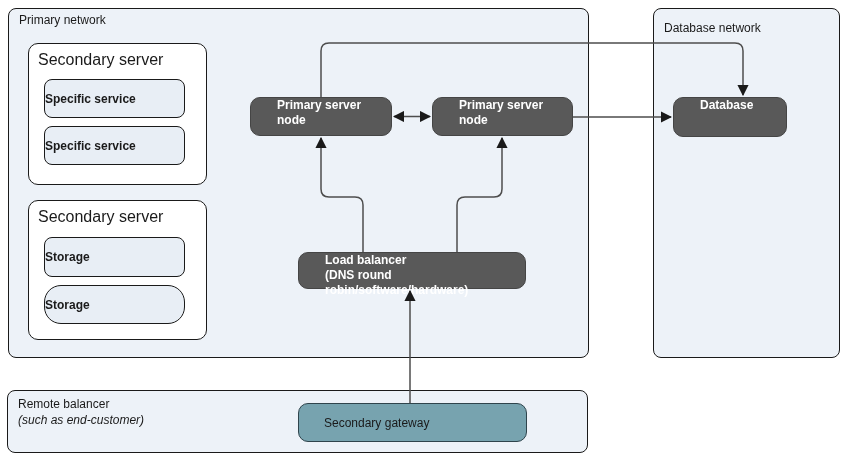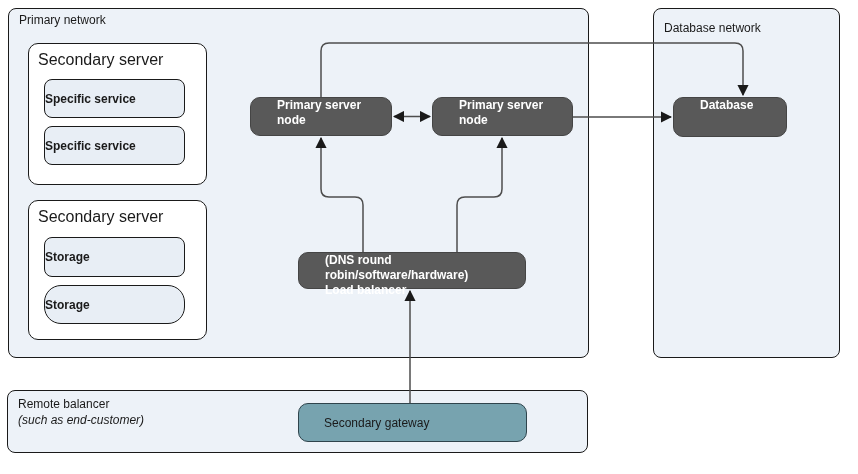--- a/index.html
+++ b/index.html
@@ -86,22 +86,22 @@
   </div>
   <div class="dark-box" style="left:432px;top:97px;width:141px;height:39px;">
     <span>Primary server node</span>
   </div>
 
   <div class="dark-box" style="left:673px;top:97px;width:114px;height:40px;">
     <span>Database</span>
   </div>
 
   <div class="dark-box" style="left:298px;top:252px;width:228px;height:37px;">
+    <span>Load balancer</span>
     <span>(DNS round robin/software/hardware)</span>
-    <span>Load balancer</span>
   </div>
 
   <div class="teal-box" style="left:298px;top:403px;width:229px;height:39px;">
     <span>Secondary gateway</span>
   </div>
 
   <svg class="connectors" viewBox="0 0 858 474">
     <defs>
       <marker id="arr" viewBox="0 0 10 10" refX="9" refY="5" markerWidth="7.5" markerHeight="7.5" orient="auto-start-reverse">
         <path class="connector-arrow" d="M 0 0 L 10 5 L 0 10 z"></path>

